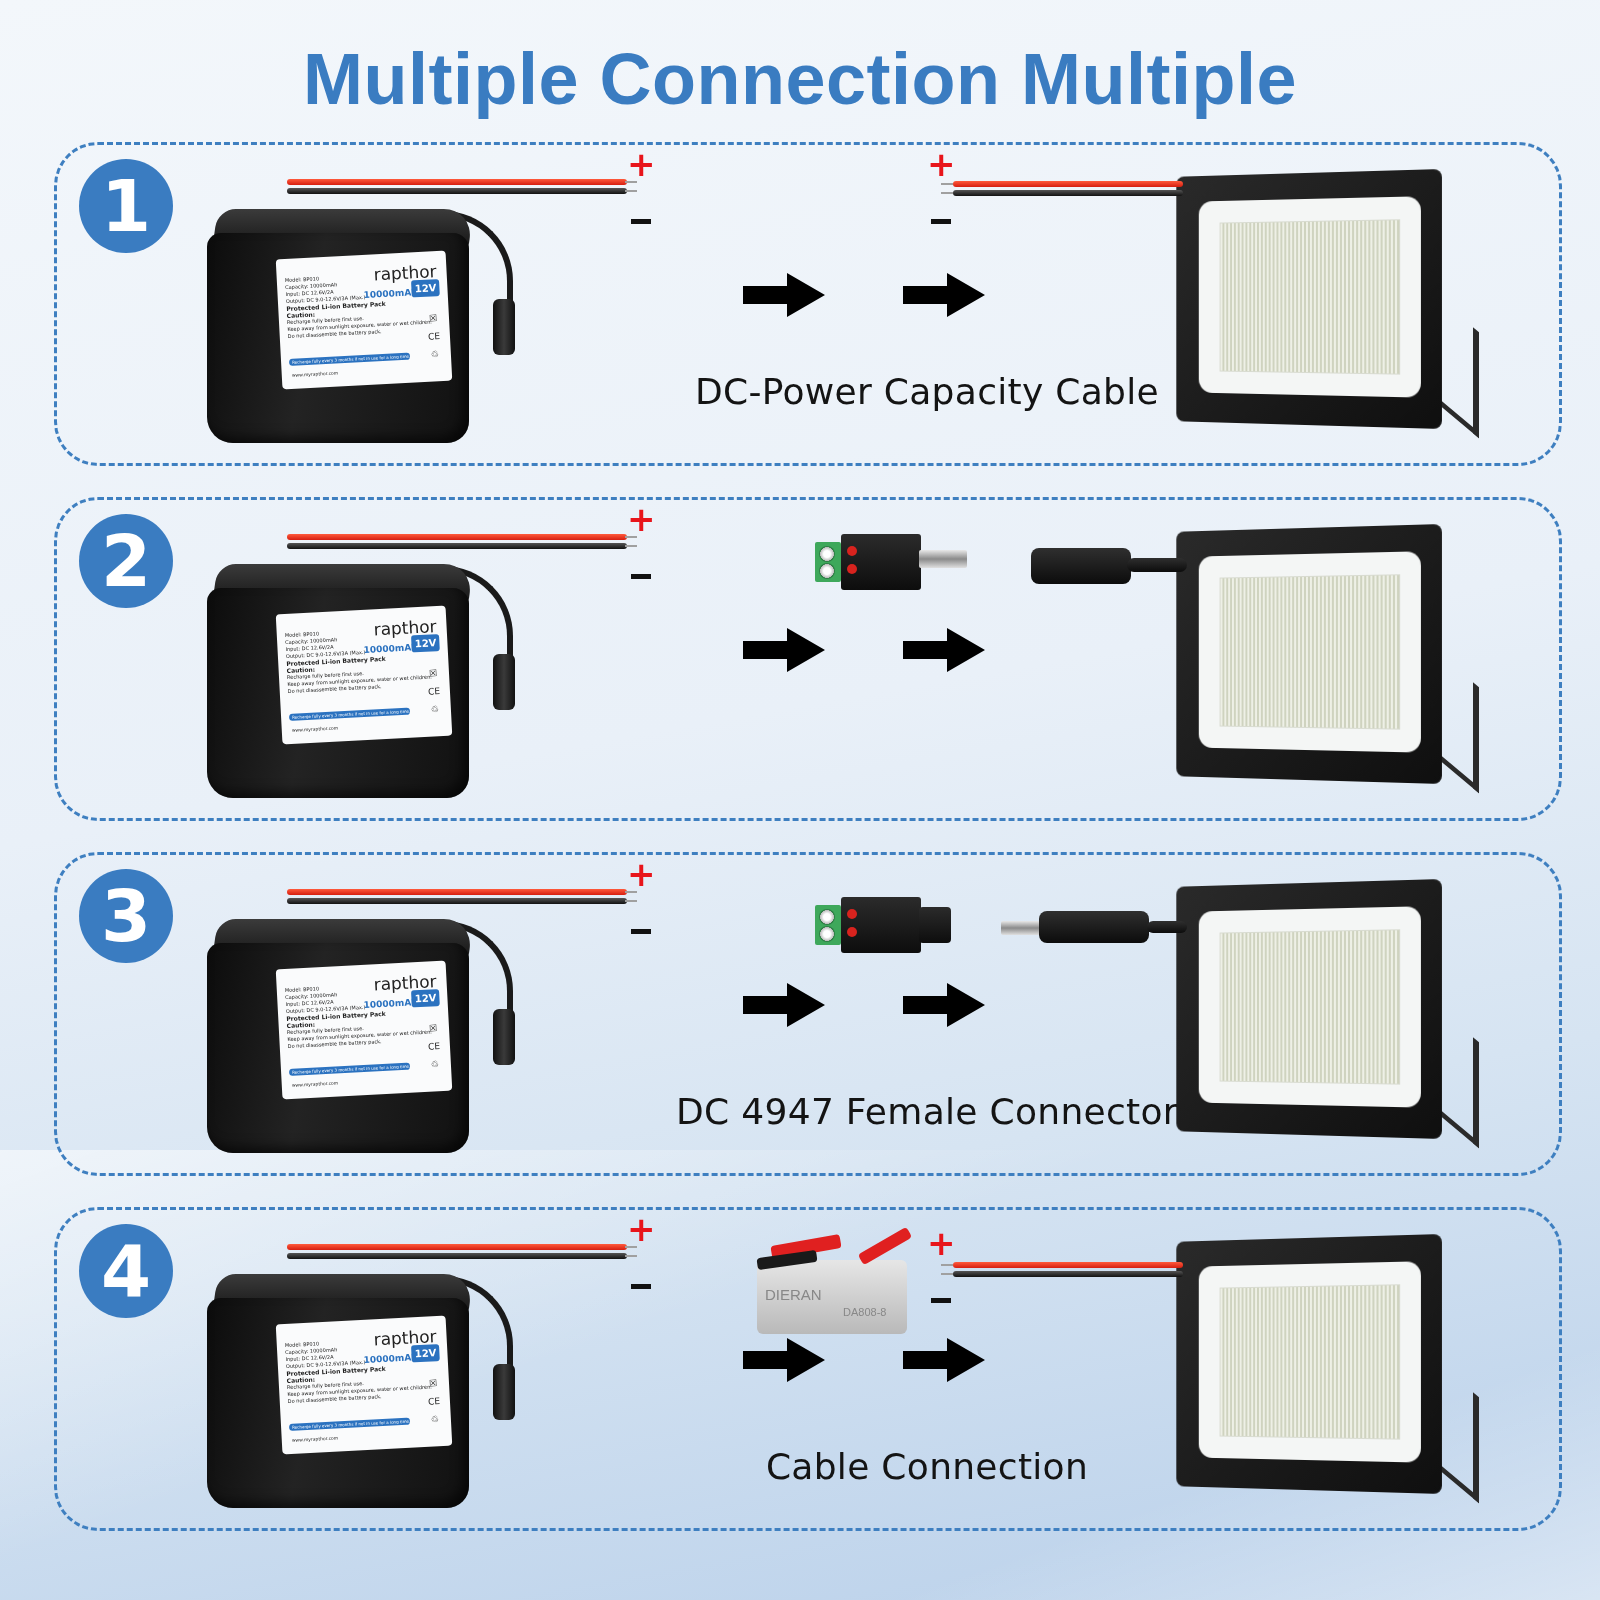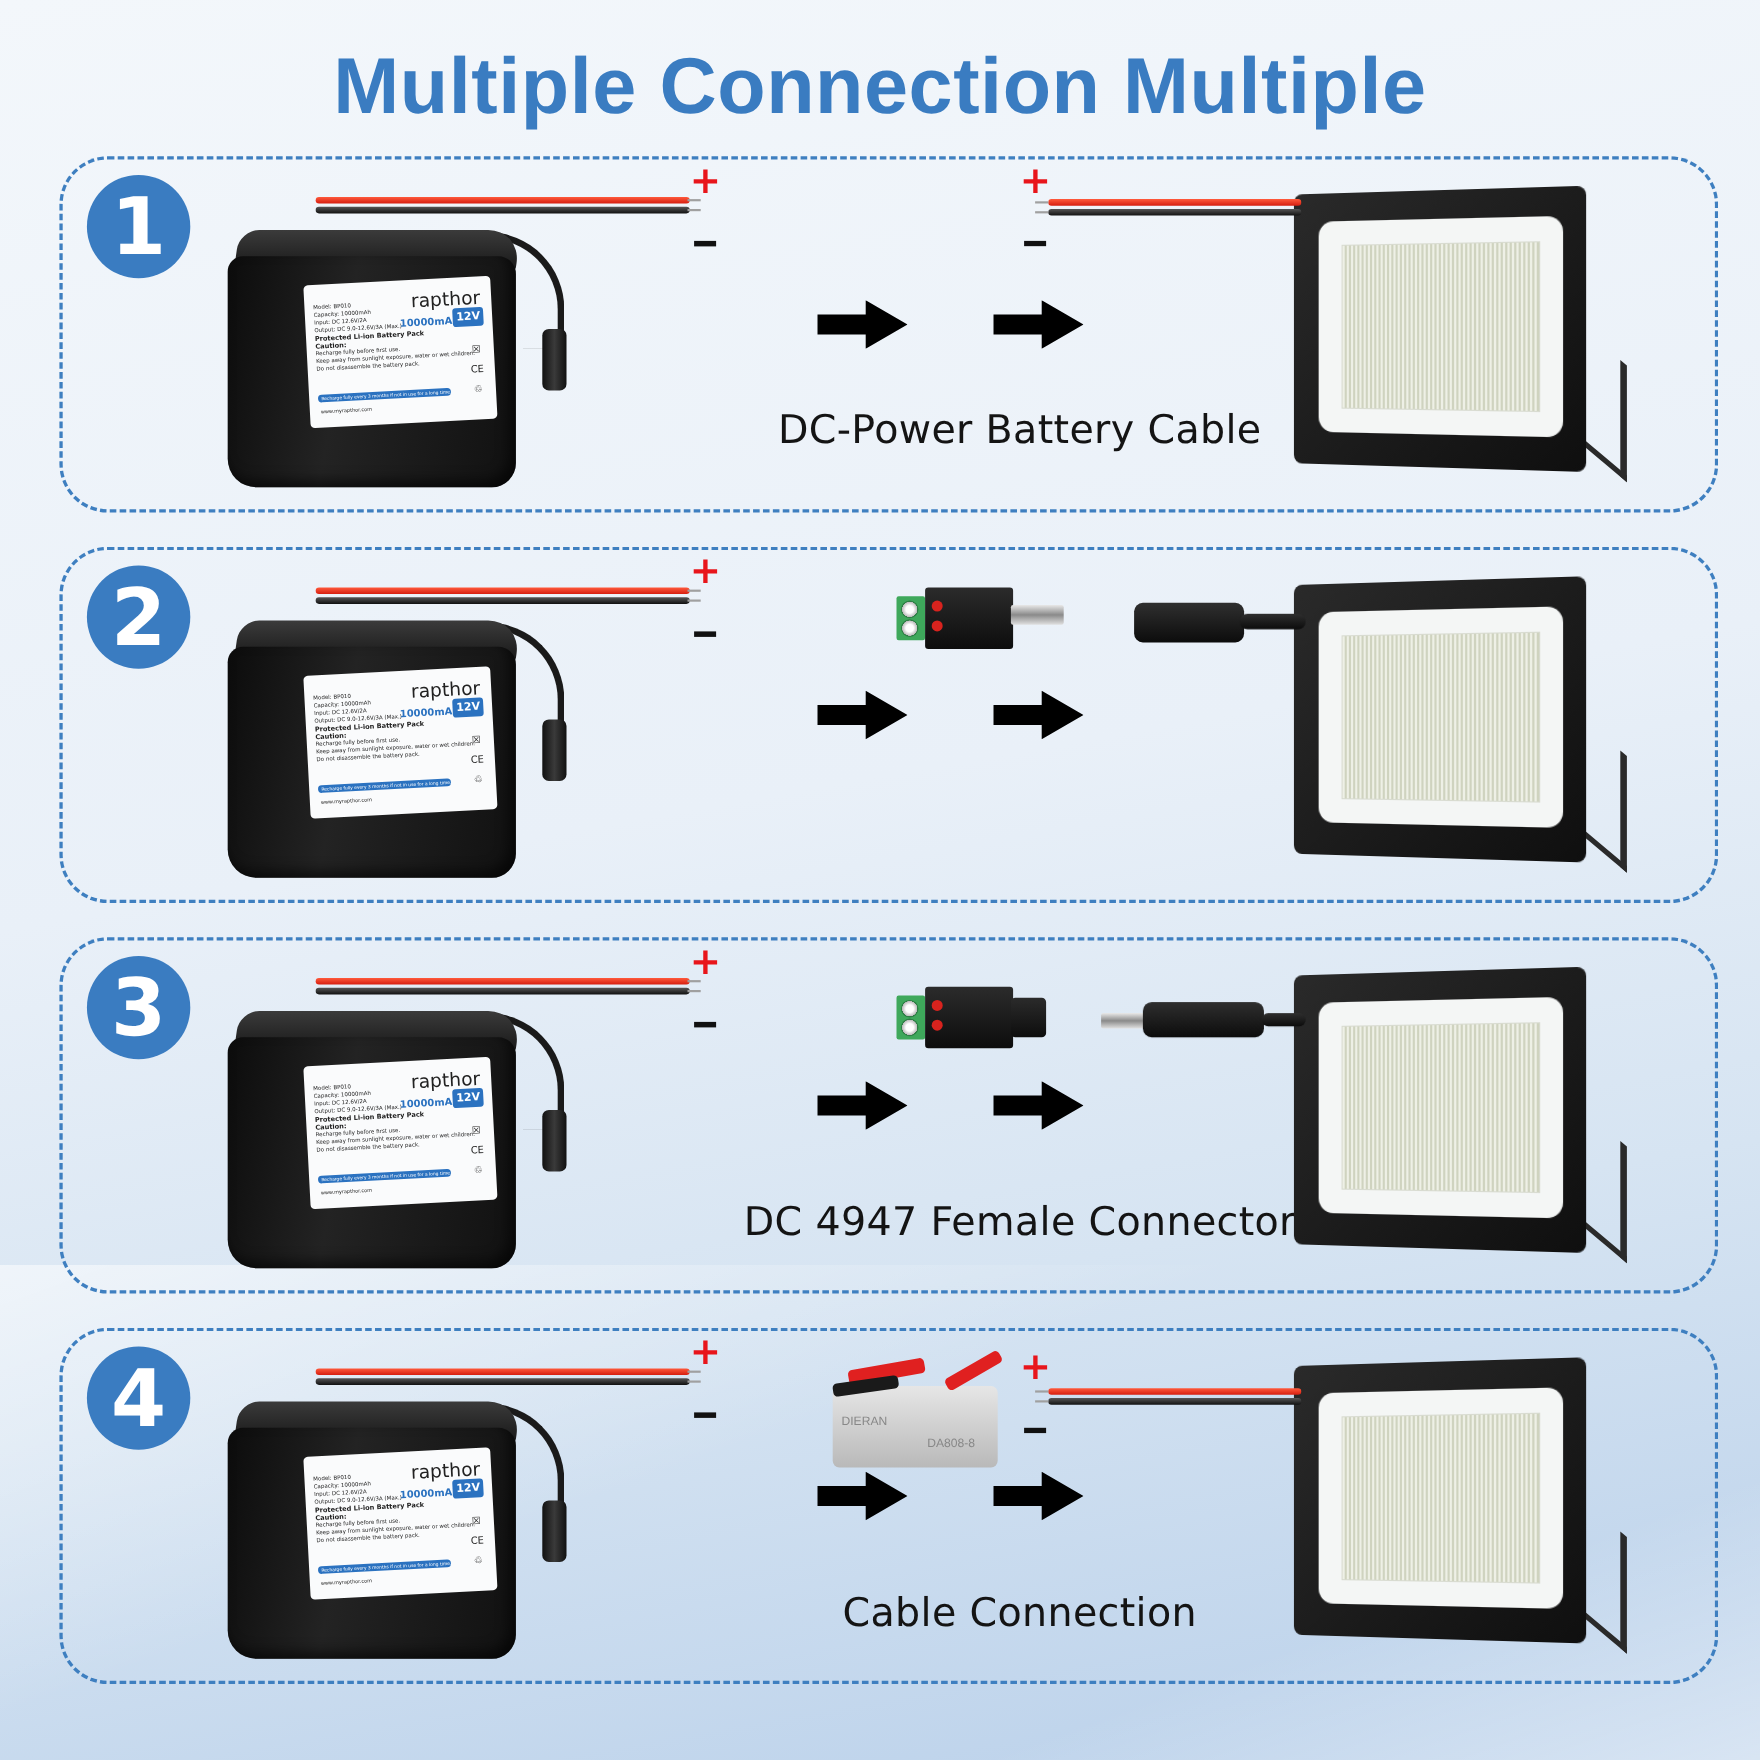--- a/index.html
+++ b/index.html
@@ -151,21 +151,21 @@
 
     <div class="adapter-slot"></div>
 
     <svg class="arrow" style="left:686px; top:128px;" viewBox="0 0 82 44">
         <path d="M0 13 H44 V0 L82 22 L44 44 V31 H0 Z" fill="#000"></path>
       </svg>
     <svg class="arrow" style="left:846px; top:128px;" viewBox="0 0 82 44">
         <path d="M0 13 H44 V0 L82 22 L44 44 V31 H0 Z" fill="#000"></path>
       </svg>
 
-    <div class="caption" style="top:226px;">DC-Power Battery Cable</div>
+    <div class="caption" style="top:226px;">DC-Power Capacity Cable</div>
 
     <div class="flood">
       <div class="bracket"></div>
       <div class="flood-frame">
         <div class="flood-inner">
           <div class="flood-leds"></div>
         </div>
       </div>
     </div>
     <div class="input-slot">
@@ -372,21 +372,21 @@
       <div class="wire-red"></div>
       <div class="wire-blk"></div>
       <div class="tip" style="left:338px; top:2px;"></div>
       <div class="tip" style="left:338px; top:11px;"></div>
     </div>
     <div class="plus" style="left:570px; top:4px;">+</div>
     <div class="minus" style="left:574px; top:74px;"></div>
 
     <div class="adapter-slot">
         <div class="lever-block" style="left:700px; top:50px; width:150px; height:74px;">
-          <span style="position:absolute; left:8px; top:26px; font-size:11px; color:#888;">DIERAN</span>
+          <span style="position:absolute; left:8px; top:26px; font-size:15px; color:#888;">DIERAN</span>
           <span style="position:absolute; left:86px; top:46px; font-size:11px; color:#888;">DA808-8</span>
         </div>
         <div class="lever" style="position:absolute; left:714px; top:30px; width:70px; height:14px; background:#e02020; border-radius:4px; transform:rotate(-10deg);"></div>
         <div class="lever" style="position:absolute; left:700px; top:44px; width:60px; height:12px; background:#1a1a1a; border-radius:4px; transform:rotate(-8deg);"></div>
         <div class="lever" style="position:absolute; left:800px; top:30px; width:56px; height:12px; background:#e02020; border-radius:4px; transform:rotate(-30deg);"></div>
       </div>
 
     <svg class="arrow" style="left:686px; top:128px;" viewBox="0 0 82 44">
         <path d="M0 13 H44 V0 L82 22 L44 44 V31 H0 Z" fill="#000"></path>
       </svg>

